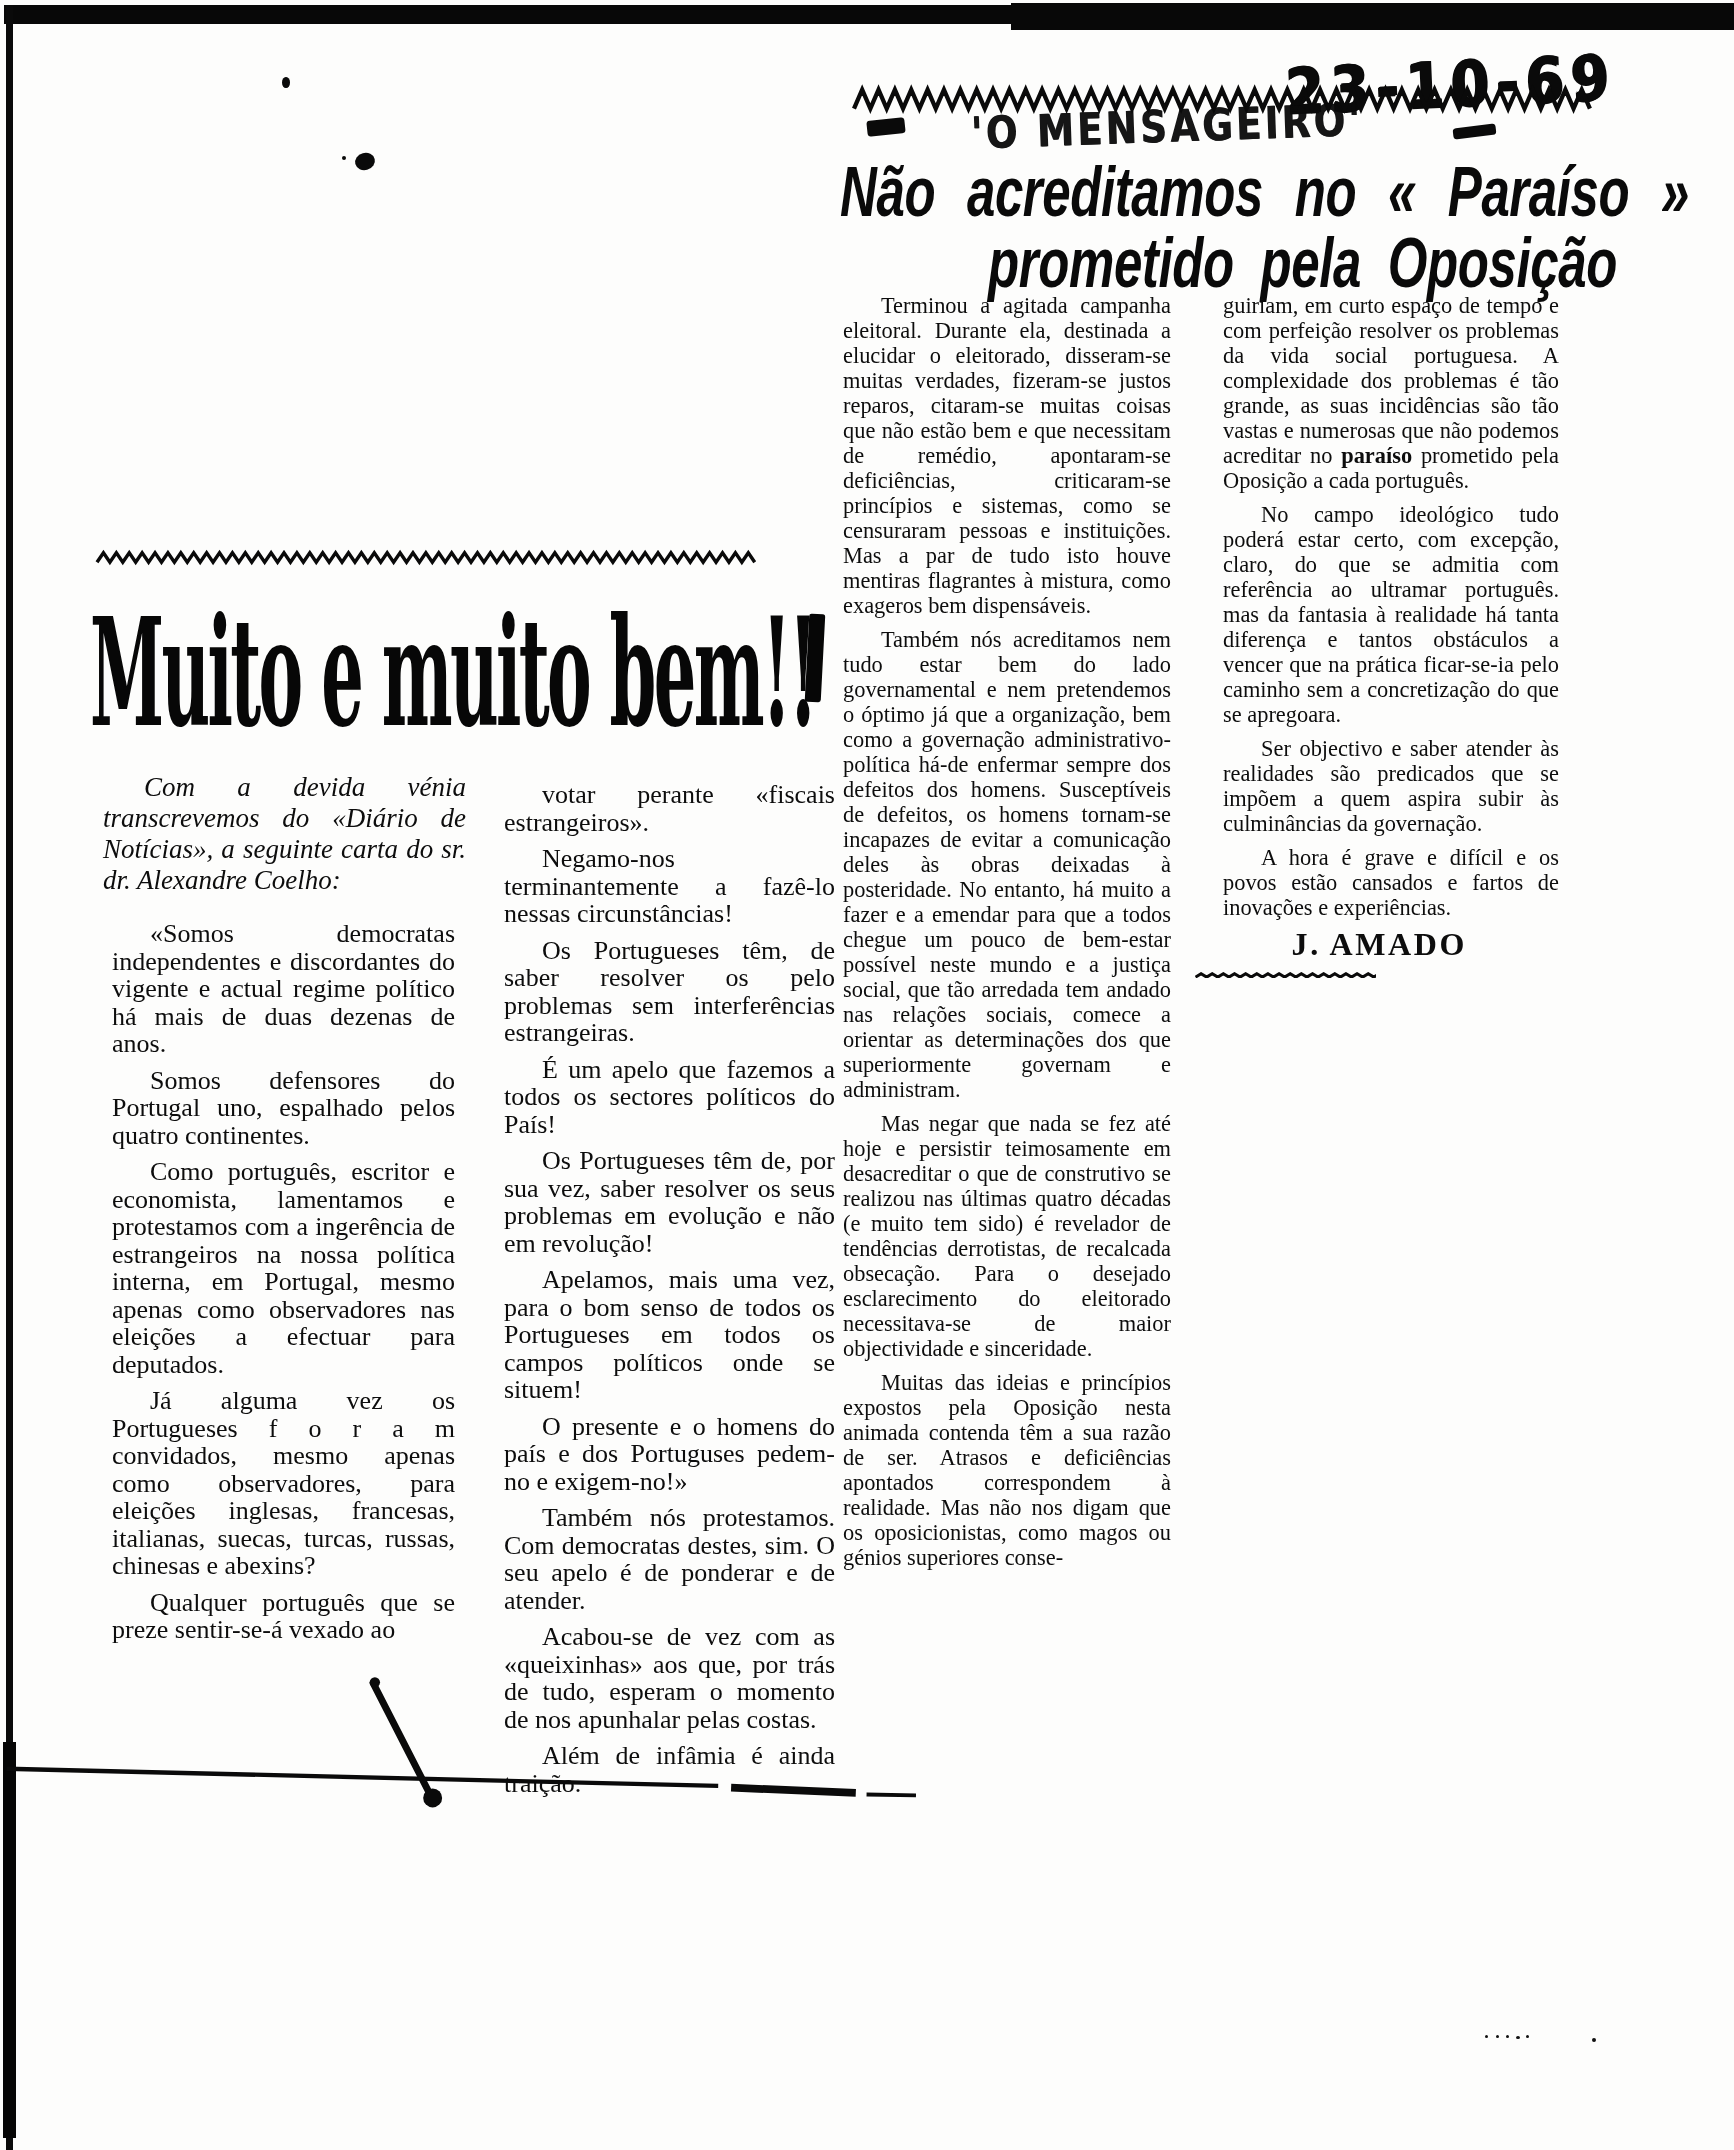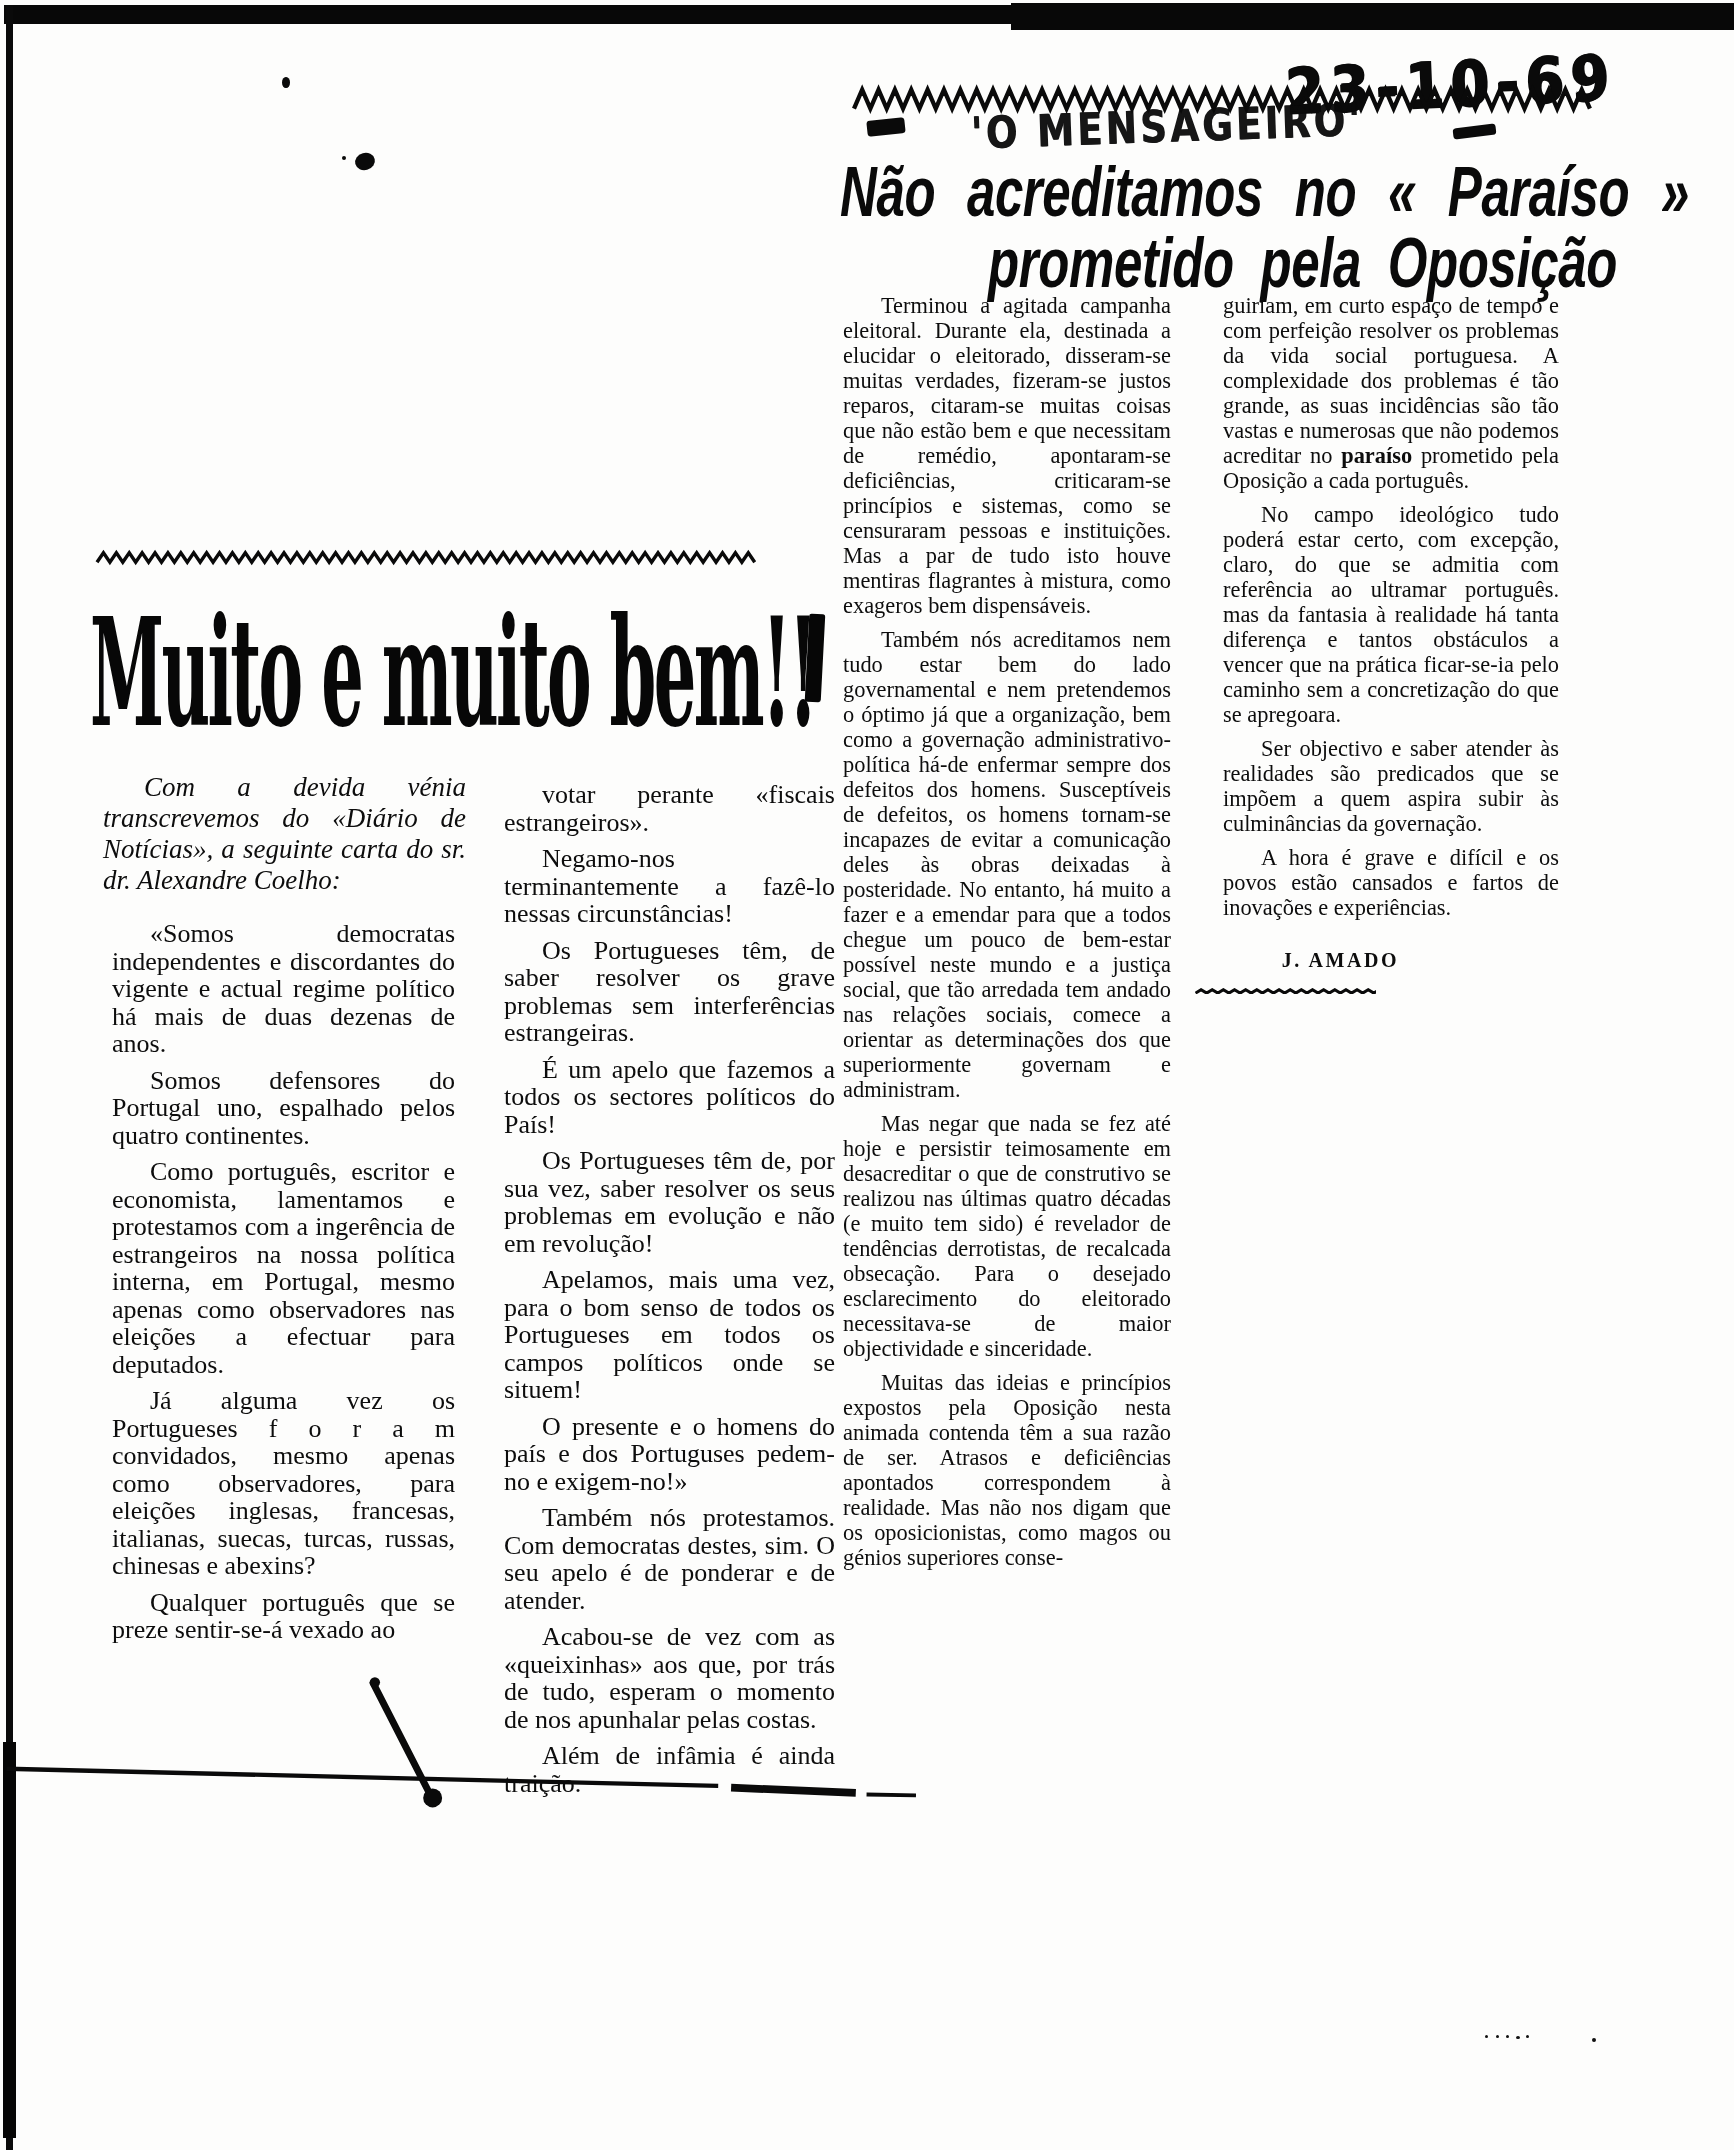--- a/index.html
+++ b/index.html
@@ -69,22 +69,22 @@
   .r-col1{left:834px;top:284px;width:346px;}
   .r-col2{left:1214px;top:284px;width:354px;}
   .l-col{font-size:26px;line-height:27.5px;}
   .l-intro{left:103px;top:772px;width:363px;font-style:italic;font-size:27px;line-height:31px;text-align:justify;}
   .l-intro p{margin:0;text-indent:41px;}
   .l-col1{left:103px;top:911px;width:361px;}
   .l-col2{left:495px;top:772px;width:349px;}
   .bold-word{font-weight:bold;}
 
   .signature{
-    margin-top:28px;padding-right:101px;
-    text-align:center;font-weight:bold;font-size:20px;
+    margin-top:12px;padding-right:101px;
+    text-align:right;font-weight:bold;font-size:32px;
     font-family:"Liberation Serif", serif;letter-spacing:2.6px;
   }
   .sig-rule{margin-top:14.6px;margin-left:-19px;width:181px;height:6px;}
   .speck{background:#111;border-radius:50%;}
   svg.overlay{position:absolute;overflow:visible;}
 </style>
 </head>
 <body>
 
 <div class="page">
@@ -150,21 +150,21 @@
           <p>Como português, escritor e economista, lamentamos e protestamos com a ingerência de estrangeiros na nossa política interna, em Portugal, mesmo apenas como observadores nas eleições a efectuar para deputados.</p>
           <p>Já alguma vez os Portugueses f o r a m convidados, mesmo apenas como observadores, para eleições inglesas, francesas, italianas, suecas, turcas, russas, chinesas e abexins?</p>
           <p>Qualquer português que se preze sentir-se-á vexado ao</p>
         </div>
     </div>
 
     <div class="col l-col l-col2">
       <div>
           <p>votar perante «fiscais estrangeiros».</p>
           <p>Negamo-nos terminantemente a fazê-lo nessas circunstâncias!</p>
-          <p>Os Portugueses têm, de saber resolver os grave problemas sem interferências estrangeiras.</p>
+          <p>Os Portugueses têm, de saber resolver os pelo problemas sem interferências estrangeiras.</p>
           <p>É um apelo que fazemos a todos os sectores políticos do País!</p>
           <p>Os Portugueses têm de, por sua vez, saber resolver os seus problemas em evolução e não em revolução!</p>
           <p>Apelamos, mais uma vez, para o bom senso de todos os Portugueses em todos os campos políticos onde se situem!</p>
           <p>O presente e o homens do país e dos Portuguses pedem-no e exigem-no!»</p>
           <p>Também nós protestamos. Com democratas destes, sim. O seu apelo é de ponderar e de atender.</p>
           <p>Acabou-se de vez com as «queixinhas» aos que, por trás de tudo, esperam o momento de nos apunhalar pelas costas.</p>
           <p>Além de infâmia é ainda traição.</p>
         </div>
     </div>
 

